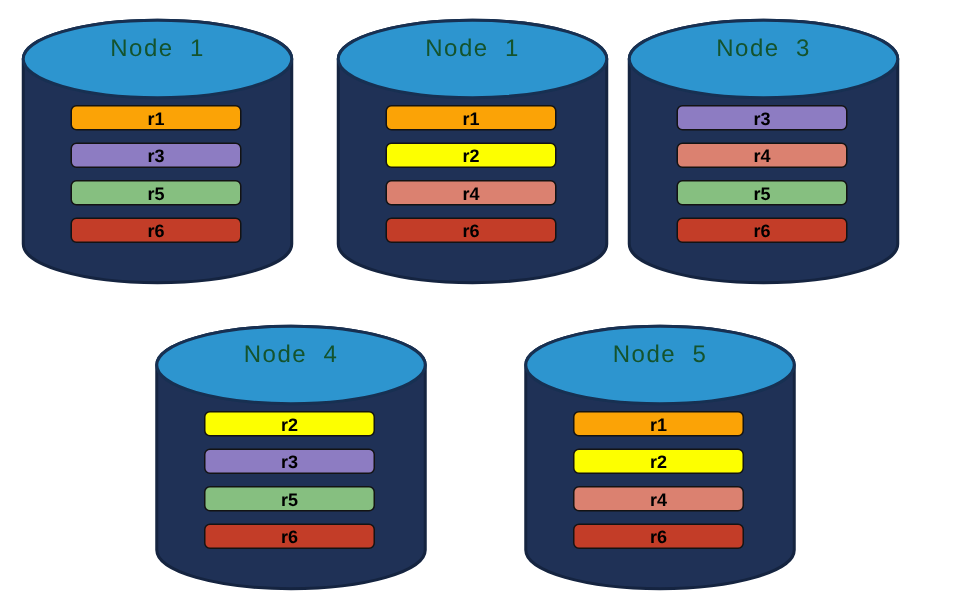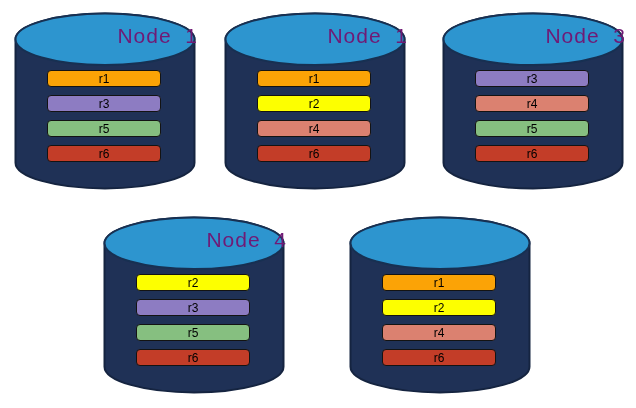--- a/index.html
+++ b/index.html
@@ -9,38 +9,38 @@
     position:relative;
     overflow:hidden;
     font-family:"Liberation Sans", sans-serif;
   }
   .node {
     position:absolute;
     width:186px; height:186px;
   }
   .pos1 { left:12px;  top:8px;   }
   .pos2 { left:222px; top:8px;   }
-  .pos3 { left:440px; top:8px;   }
+  .pos3 { left:416px; top:8px;   }
   .pos4 { left:101px; top:212px; }
   .pos5 { left:347px; top:212px; }
 
   .cyl {
     position:absolute; left:0; top:0;
     width:100%; height:100%;
     display:block;
   }
   .cyl-body { stroke:#152440; stroke-width:2; }
   .cyl-top  { stroke:#173052; stroke-width:2; }
 
   .node-title {
     position:absolute;
     left:0; right:0; top:16px;
-    text-align:right;
-    color:#701a75;
-    font-size:21px;
+    text-align:center;
+    color:#14532d;
+    font-size:16px;
     letter-spacing:1px;
     white-space:pre;
   }
   .bars {
     position:absolute;
     left:35px; top:62px;
     width:114px;
     display:flex;
     flex-direction:column;
     gap:8px;
@@ -50,21 +50,21 @@
     border:1.5px solid #131313;
     border-radius:4px;
     box-sizing:border-box;
     display:flex;
     align-items:center;
     justify-content:center;
   }
   .bar-label {
     color:#000000;
     font-size:12px;
-    font-weight:normal;
+    font-weight:bold;
     line-height:1;
   }
 </style>
 </head>
 <body>
 
 <div class="node pos1">
   <svg class="cyl" viewBox="0 0 186 184" preserveAspectRatio="none">
     <path class="cyl-body" d="M 3.5 31 V 153 A 89.5 25.5 0 0 0 182.5 153 V 31 A 89.5 25.5 0 0 0 3.5 31 Z" style="fill: rgb(31, 49, 86);"></path>
     <ellipse class="cyl-top" cx="93" cy="31" rx="89.5" ry="25.5" style="fill: rgb(45, 149, 207);"></ellipse>
@@ -150,20 +150,21 @@
       <span class="bar-label">r6</span>
     </div>
   </div>
 </div>
 
 <div class="node pos5">
   <svg class="cyl" viewBox="0 0 186 184" preserveAspectRatio="none">
     <path class="cyl-body" d="M 3.5 31 V 153 A 89.5 25.5 0 0 0 182.5 153 V 31 A 89.5 25.5 0 0 0 3.5 31 Z" style="fill: rgb(31, 49, 86);"></path>
     <ellipse class="cyl-top" cx="93" cy="31" rx="89.5" ry="25.5" style="fill: rgb(45, 149, 207);"></ellipse>
   </svg>
+  <div class="node-title">Node  5</div>
   <div class="bars">
     <div class="bar" style="background-color: rgb(251, 163, 6);">
       <span class="bar-label">r1</span>
     </div>
     <div class="bar" style="background-color: rgb(253, 255, 0);">
       <span class="bar-label">r2</span>
     </div>
     <div class="bar" style="background-color: rgb(219, 129, 112);">
       <span class="bar-label">r4</span>
     </div>

